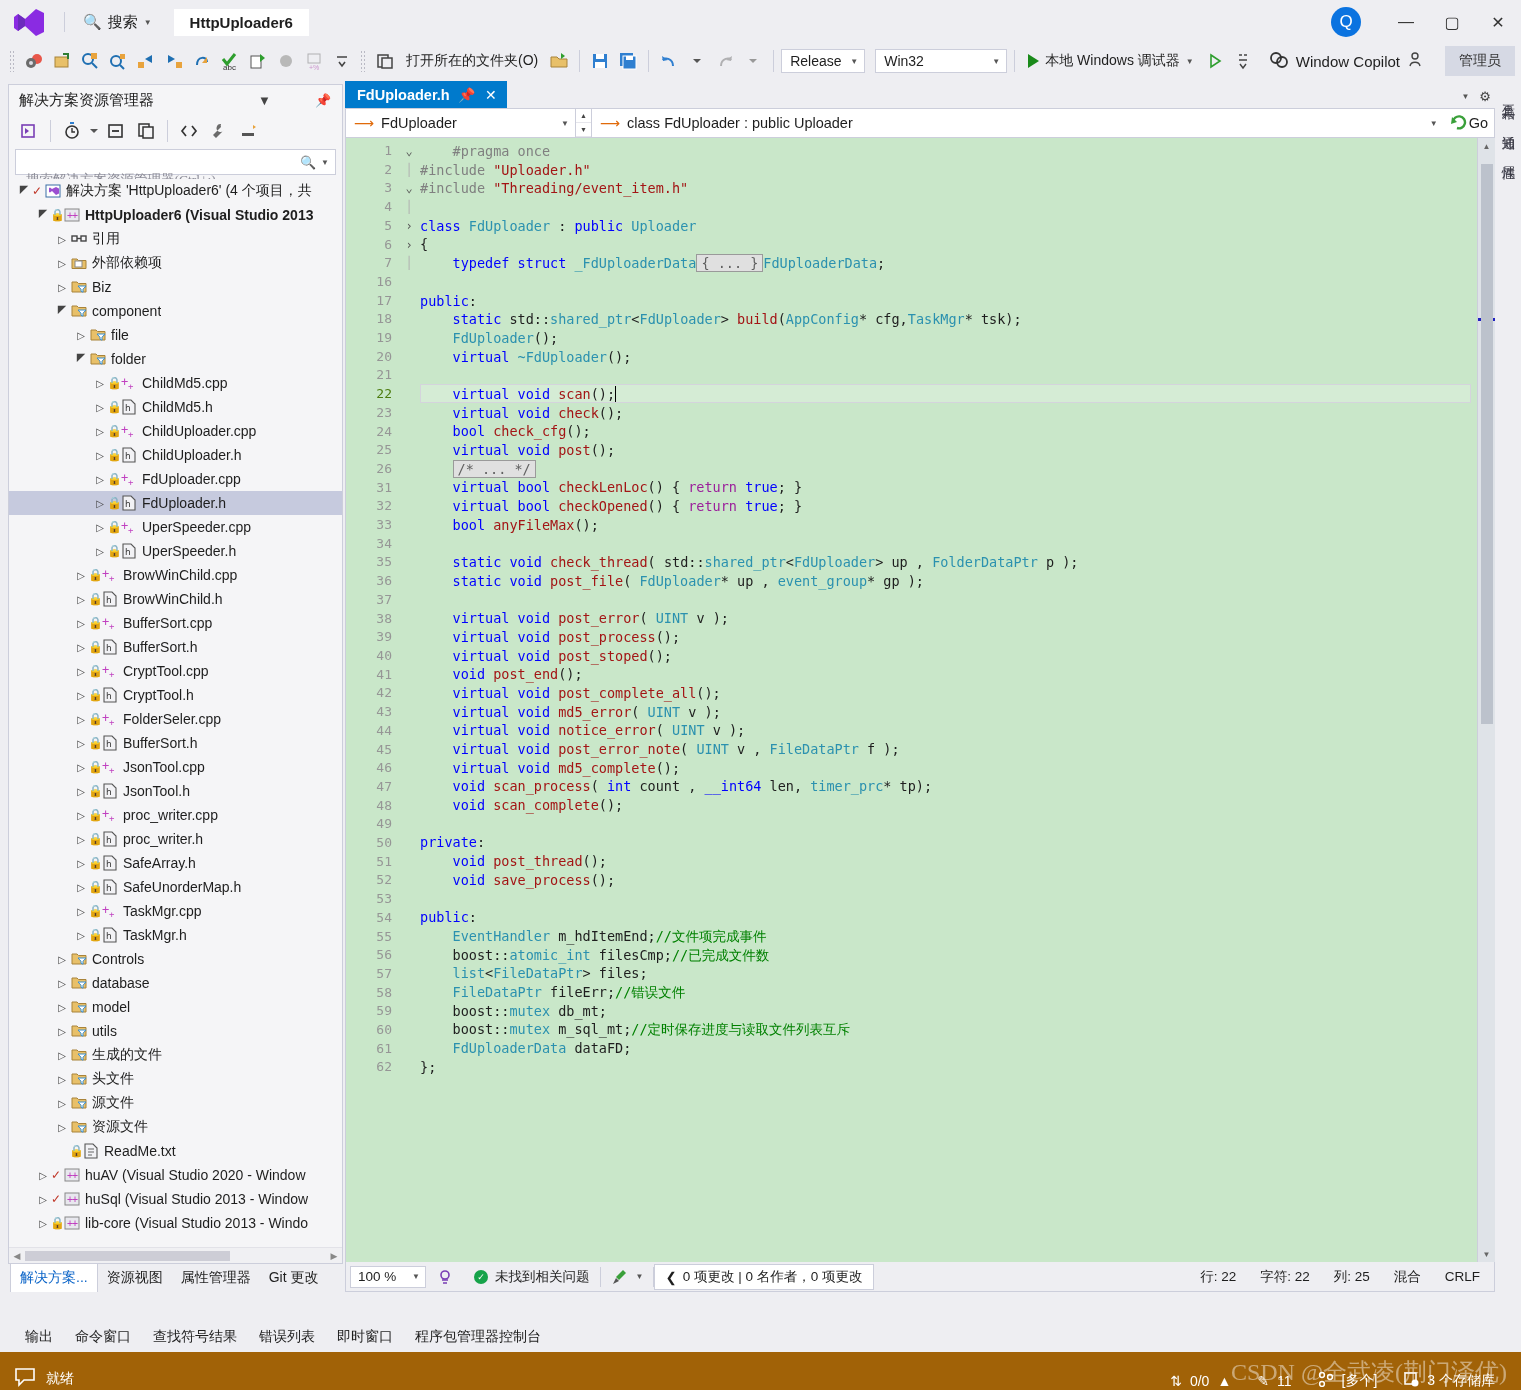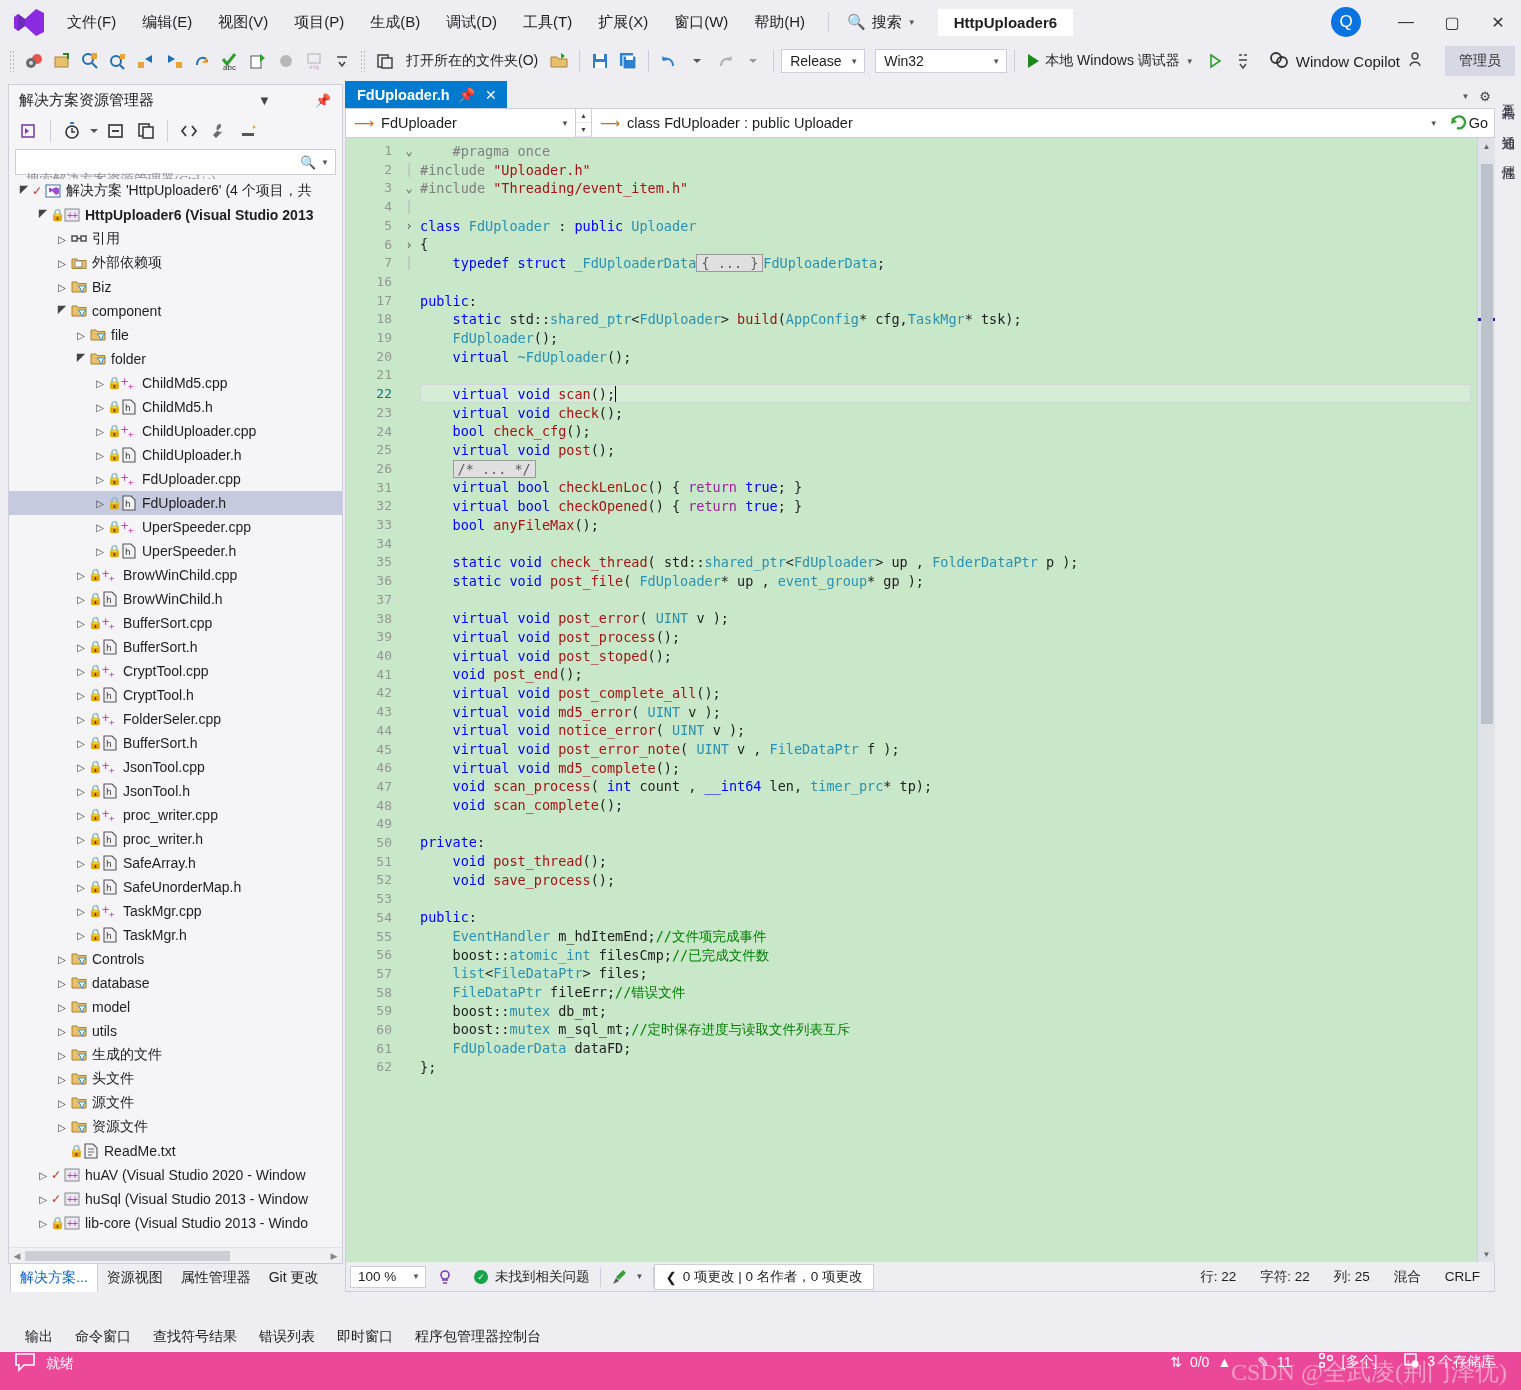--- a/index.html
+++ b/index.html
@@ -119,49 +119,37 @@
   .git-chip { border:1px solid #cccedb; background:#fff; padding:3px 10px; display:flex; align-items:center; gap:6px; }
   .ed-right { margin-left:auto; display:flex; align-items:center; gap:24px; padding-right:14px; }
 
   
   .rtabs { width:26px; background:#eeeef2; display:flex; flex-direction:column; align-items:center; padding-top:10px; gap:16px; }
   .rtab { writing-mode:vertical-rl; font-size:13.5px; color:#3a3a46; padding:6px 4px; letter-spacing:1px; }
 
   
   .bot-tabs { position:absolute; left:0; bottom:38px; width:100%; height:30px; display:flex; align-items:center; padding-left:14px; gap:0; background:#eeeef2; }
   .bot-tab { font-size:14px; padding:5px 11px; white-space:nowrap; }
-  .statusbar { position:absolute; left:0; bottom:0; width:100%; height:38px; background:#ec4899; color:#fff;
-      display:flex; align-items:flex-start; font-size:14px; }
+  .statusbar { position:absolute; left:0; bottom:0; width:100%; height:38px; background:#a16207; color:#fff;
+      display:flex; align-items:flex-end; font-size:14px; }
   .sb-left { display:flex; align-items:center; gap:10px; padding-left:14px; }
   .sb-right { margin-left:auto; display:flex; align-items:center; gap:26px; padding-right:26px; }
   .sb-grp { display:flex; align-items:center; gap:8px; }
   .watermark { position:absolute; right:14px; bottom:2px; font-size:24px; color:rgba(255,255,255,0.45);
       font-family:"Liberation Serif", serif; white-space:nowrap; pointer-events:none; }
 </style>
 </head>
 <body>
 
 <div class="titlebar">
   <div class="vs-logo">
     <svg viewBox="0 0 32 30">
         <path d="M23 2 L31 6 L31 25 L23 29 L12 19 L5 24 L1 21 L1 10 L5 7 L12 12 Z" fill="#8a2be2"></path>
         <path d="M5 7 L5 24 L12 19 L12 12 Z" fill="#6c2bbd"></path>
       </svg>
-  </div>
-  <div class="menu">
-    <div class="menu-item">文件(F)</div>
-    <div class="menu-item">编辑(E)</div>
-    <div class="menu-item">视图(V)</div>
-    <div class="menu-item">项目(P)</div>
-    <div class="menu-item">生成(B)</div>
-    <div class="menu-item">调试(D)</div>
-    <div class="menu-item">工具(T)</div>
-    <div class="menu-item">扩展(X)</div>
-    <div class="menu-item">窗口(W)</div>
-    <div class="menu-item">帮助(H)</div>
   </div>
   <div class="tb-sep"></div>
   <div class="search-box">
     <span class="mag">🔍</span>
     <span>搜索</span>
     <span class="caret-sm">▼</span>
   </div>
   <div class="win-title">HttpUploader6</div>
   <div class="title-right">
     <div class="acct-badge">Q</div>
@@ -947,21 +935,21 @@
           <div class="ln">4</div>
           <div class="ln">5</div>
           <div class="ln">6</div>
           <div class="ln">7</div>
           <div class="ln">16</div>
           <div class="ln">17</div>
           <div class="ln">18</div>
           <div class="ln">19</div>
           <div class="ln">20</div>
           <div class="ln">21</div>
-          <div class="ln" style="color: #0f766e;">22</div>
+          <div class="ln" style="color: #4d7c0f;">22</div>
           <div class="ln">23</div>
           <div class="ln">24</div>
           <div class="ln">25</div>
           <div class="ln">26</div>
           <div class="ln">31</div>
           <div class="ln">32</div>
           <div class="ln">33</div>
           <div class="ln">34</div>
           <div class="ln">35</div>
           <div class="ln">36</div>

